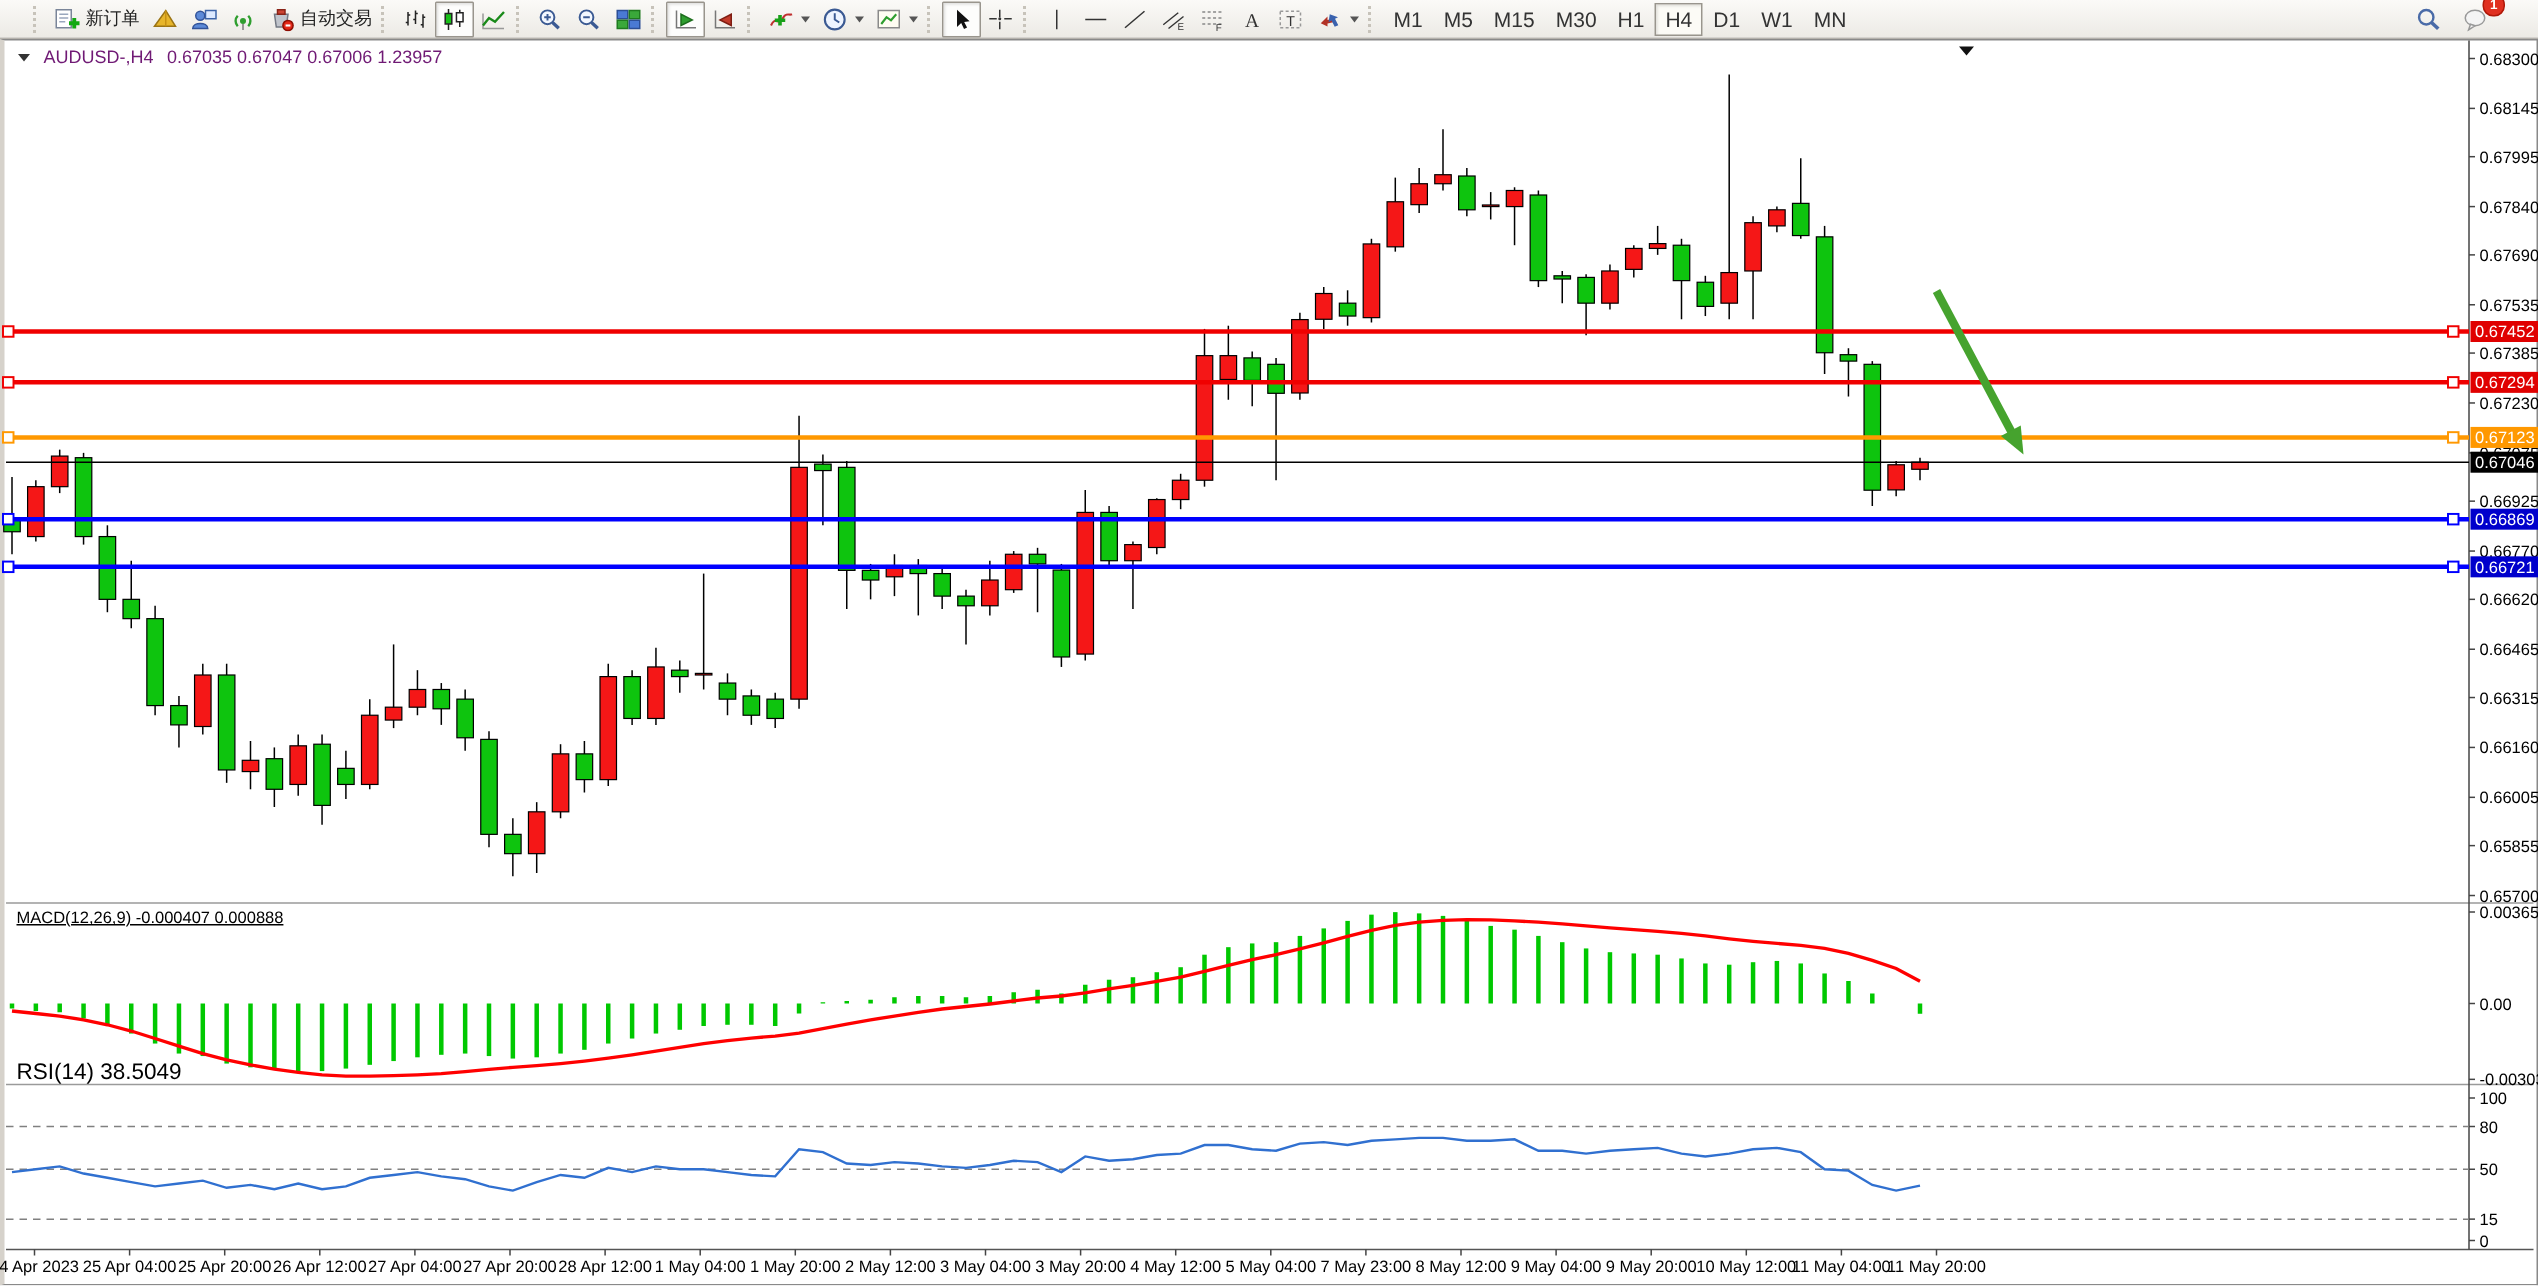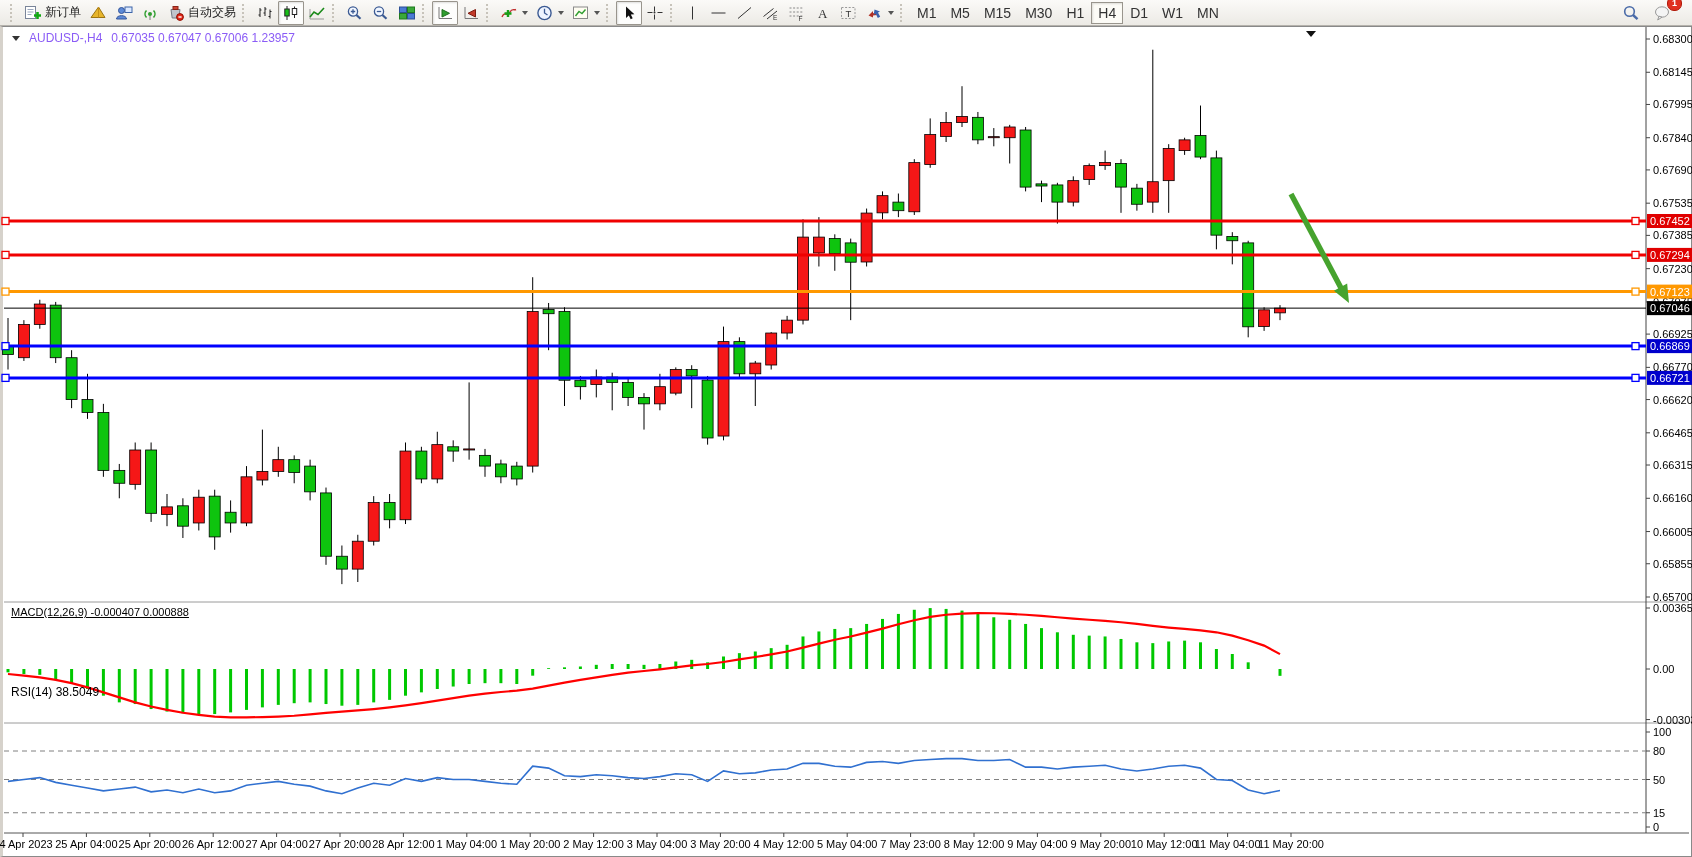--- a/index.html
+++ b/index.html
@@ -1,41 +1,41 @@
 <!DOCTYPE html>
 <html><head>
 <meta charset="utf-8">
 <style>
   html,body{margin:0;padding:0;background:#fff;font-family:"Liberation Sans",sans-serif;}
   #app{position:relative;width:1692px;height:857px;overflow:hidden;background:#fff;}
   
   #toolbar{position:absolute;left:0;top:0;width:1692px;height:26px;box-sizing:border-box;
     background:linear-gradient(#fbfaf8,#eceae5);border-bottom:1px solid #b5b2ac;
-    display:flex;align-items:center;padding:0 8px;}
+    display:flex;align-items:center;padding:0 20px;}
   .grip{width:4px;height:18px;border-left:2px dotted #c7c3ba;margin:0 4px 0 2px;}
   .tb-btn{height:22px;display:flex;align-items:center;gap:3px;padding:0 3px;border:1px solid transparent;
     font-size:12px;color:#222;cursor:default;border-radius:1px;white-space:nowrap;}
   .tb-btn.pressed{background:#fdfdfc;border:1px solid #99958d;box-shadow:inset 1px 1px 2px rgba(0,0,0,.12);}
   .tb-btn .icn{width:18px;height:16px;display:inline-block;}
   .tb-btn .icn svg{display:block;}
   .caret{width:0;height:0;border-left:3px solid transparent;border-right:3px solid transparent;border-top:4px solid #555;margin-left:1px;}
   .tf-btn{height:20px;display:flex;align-items:center;padding:0 6px;font-size:14px;color:#333;border:1px solid transparent;}
   .tf-btn.active{background:#fcfbf6;border:1px solid #99958d;box-shadow:inset 1px 1px 2px rgba(0,0,0,.12);}
   #tb-right{margin-left:auto;display:flex;align-items:center;gap:6px;padding-right:8px;}
   .badge{position:absolute;right:-7px;top:-6px;min-width:13px;height:13px;border-radius:7px;background:#e03020;
     color:#fff;font-size:9px;font-weight:bold;display:flex;align-items:center;justify-content:center;border:1px solid #b01808;}
   
   #chart-window{position:absolute;left:0;top:26px;width:1692px;height:831px;box-sizing:border-box;
     background:#fff;border:1px solid #898989;border-left:3px solid #d6d2cb;}
-  #chart-title{position:absolute;left:12px;top:31px;font-size:12px;color:#8b5cf6;display:flex;align-items:center;gap:9px;z-index:5;text-align:right;}
+  #chart-title{position:absolute;left:12px;top:31px;font-size:12px;color:#701a75;display:flex;align-items:center;gap:9px;z-index:5;text-align:right;}
   #chart-title .tri{width:0;height:0;border-left:4px solid transparent;border-right:4px solid transparent;border-top:5px solid #333;}
   #win-tri{position:absolute;left:1306px;top:31px;width:0;height:0;z-index:5;
     border-left:5px solid transparent;border-right:5px solid transparent;border-top:6px solid #111;}
   #macd-label{position:absolute;left:11px;top:606px;font-size:11px;color:#000;z-index:5;text-decoration:underline;}
-  #rsi-label{position:absolute;left:11px;top:685px;font-size:12px;color:#000;z-index:5;}
+  #rsi-label{position:absolute;left:11px;top:706px;font-size:15px;color:#000;z-index:5;}
   #chart-svg{position:absolute;left:0;top:0;z-index:3;}
 </style>
 </head>
 <body>
 
 <div id="app">
   <div id="toolbar">
       <span class="grip"></span>
       <div class="tb-btn">
         <span class="icn">

